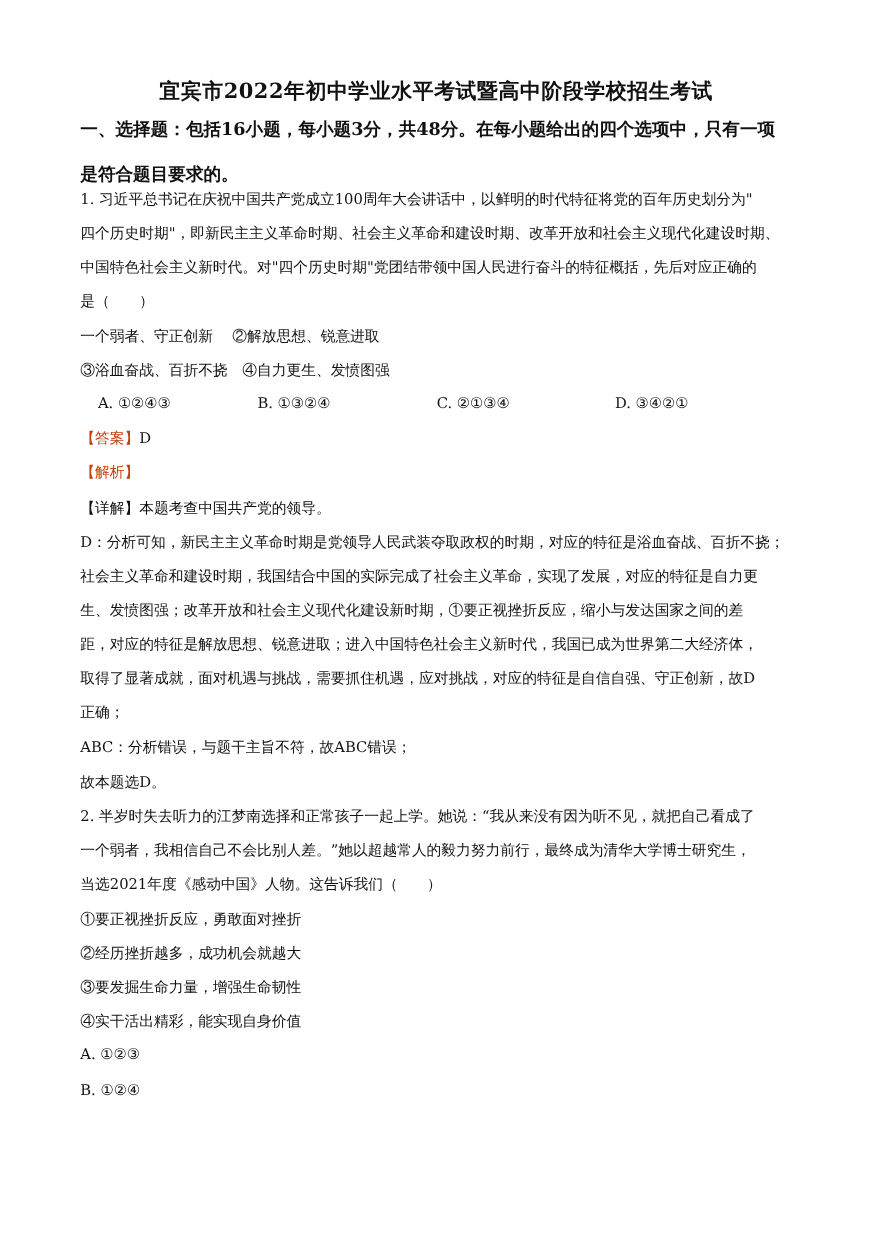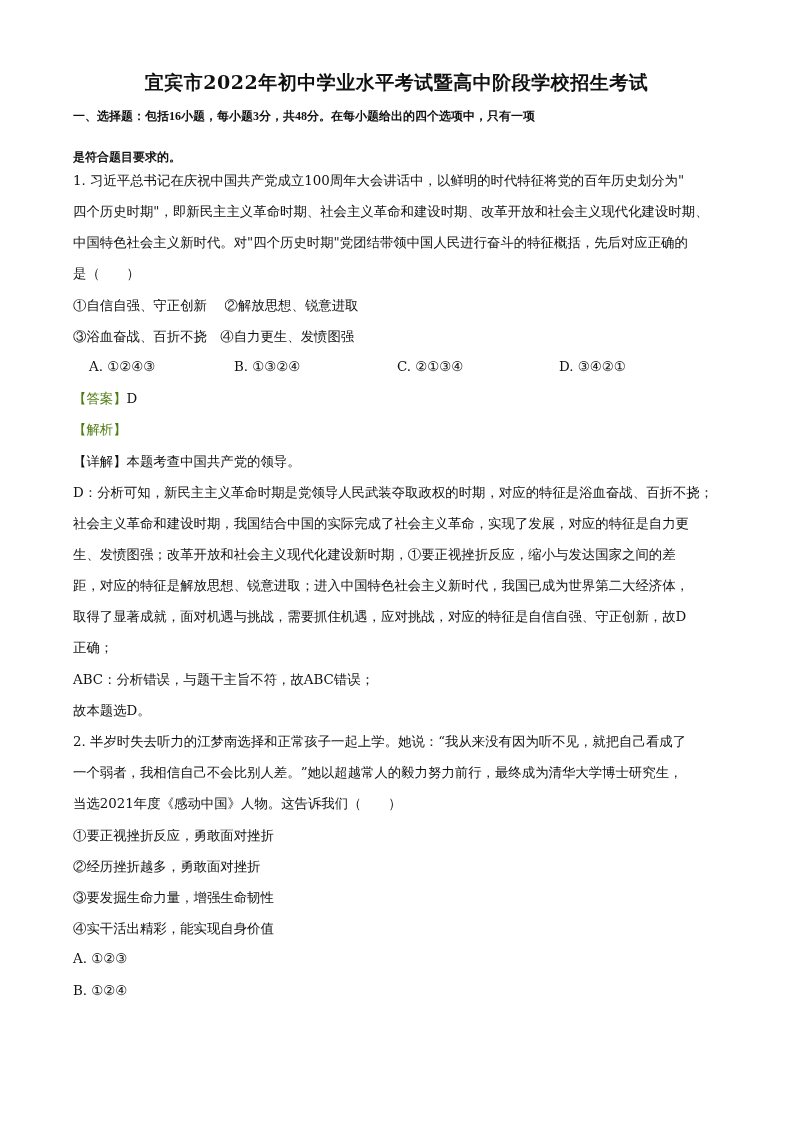--- a/index.html
+++ b/index.html
@@ -2,39 +2,39 @@
 <html><head>
   <meta charset="utf-8">
   <style>
     html, body { margin: 0; padding: 0; background: #ffffff; }
     body { width: 793px; height: 1122px; position: relative; overflow: hidden;
       font-family: "DejaVu Serif", "Liberation Serif", serif; color: #111; }
     .page { position: absolute; left: 0; top: 0; width: 793px; height: 1118px; padding-left: 33px; }
     .title { position: absolute; left: 0; width: 793px; top: 70px; text-align: center;
       font-size: 19px; font-weight: bold; letter-spacing: 0.5px; }
     .line { position: absolute; left: 73px; white-space: nowrap; font-size: 13.4px; }
-    .bold { font-weight: bold; font-size: 12px; font-family: Liberation Serif, serif; }
-    .label { color: #4d7c0f; }
+    .bold { font-weight: bold; font-size: 16px; }
+    .label { color: #c2410c; }
     .opt { position: absolute; white-space: nowrap; font-size: 13.4px; }
   </style>
 </head>
 <body>
 
 <div class="page">
   <div class="title">宜宾市2022年初中学业水平考试暨高中阶段学校招生考试</div>
 
   <div class="line bold" style="top:108px">一、选择题：包括16小题，每小题3分，共48分。在每小题给出的四个选项中，只有一项</div>
   <div class="line bold" style="top:149px">是符合题目要求的。</div>
 
   <div class="line" style="top:172px">1. 习近平总书记在庆祝中国共产党成立100周年大会讲话中，以鲜明的时代特征将党的百年历史划分为"</div>
   <div class="line" style="top:203px">四个历史时期"，即新民主主义革命时期、社会主义革命和建设时期、改革开放和社会主义现代化建设时期、</div>
   <div class="line" style="top:234px">中国特色社会主义新时代。对"四个历史时期"党团结带领中国人民进行奋斗的特征概括，先后对应正确的</div>
   <div class="line" style="top:265px">是（　　）</div>
 
-  <div class="line" style="top:297px">①自信自强、守正创新　 ②解放思想、锐意进取</div>
+  <div class="line" style="top:297px">一个弱者、守正创新　 ②解放思想、锐意进取</div>
   <div class="line" style="top:328px">③浴血奋战、百折不挠　④自力更生、发愤图强</div>
 
   <div class="opt" style="top:359px; left:89px">A. ①②④③</div>
   <div class="opt" style="top:359px; left:234px">B. ①③②④</div>
   <div class="opt" style="top:359px; left:397px">C. ②①③④</div>
   <div class="opt" style="top:359px; left:559px">D. ③④②①</div>
 
   <div class="line" style="top:390px">
     <span class="label">【答案】</span><span>D</span>
   </div>
@@ -48,19 +48,19 @@
   <div class="line" style="top:608px">取得了显著成就，面对机遇与挑战，需要抓住机遇，应对挑战，对应的特征是自信自强、守正创新，故D</div>
   <div class="line" style="top:639px">正确；</div>
   <div class="line" style="top:671px">ABC：分析错误，与题干主旨不符，故ABC错误；</div>
   <div class="line" style="top:702px">故本题选D。</div>
 
   <div class="line" style="top:733px">2. 半岁时失去听力的江梦南选择和正常孩子一起上学。她说：“我从来没有因为听不见，就把自己看成了</div>
   <div class="line" style="top:764px">一个弱者，我相信自己不会比别人差。”她以超越常人的毅力努力前行，最终成为清华大学博士研究生，</div>
   <div class="line" style="top:795px">当选2021年度《感动中国》人物。这告诉我们（　　）</div>
 
   <div class="line" style="top:827px">①要正视挫折反应，勇敢面对挫折</div>
-  <div class="line" style="top:858px">②经历挫折越多，勇敢面对挫折</div>
+  <div class="line" style="top:858px">②经历挫折越多，成功机会就越大</div>
   <div class="line" style="top:889px">③要发掘生命力量，增强生命韧性</div>
   <div class="line" style="top:920px">④实干活出精彩，能实现自身价值</div>
 
   <div class="line" style="top:951px">A. ①②③</div>
   <div class="line" style="top:983px">B. ①②④</div>
 </div>
 
 </body></html>

